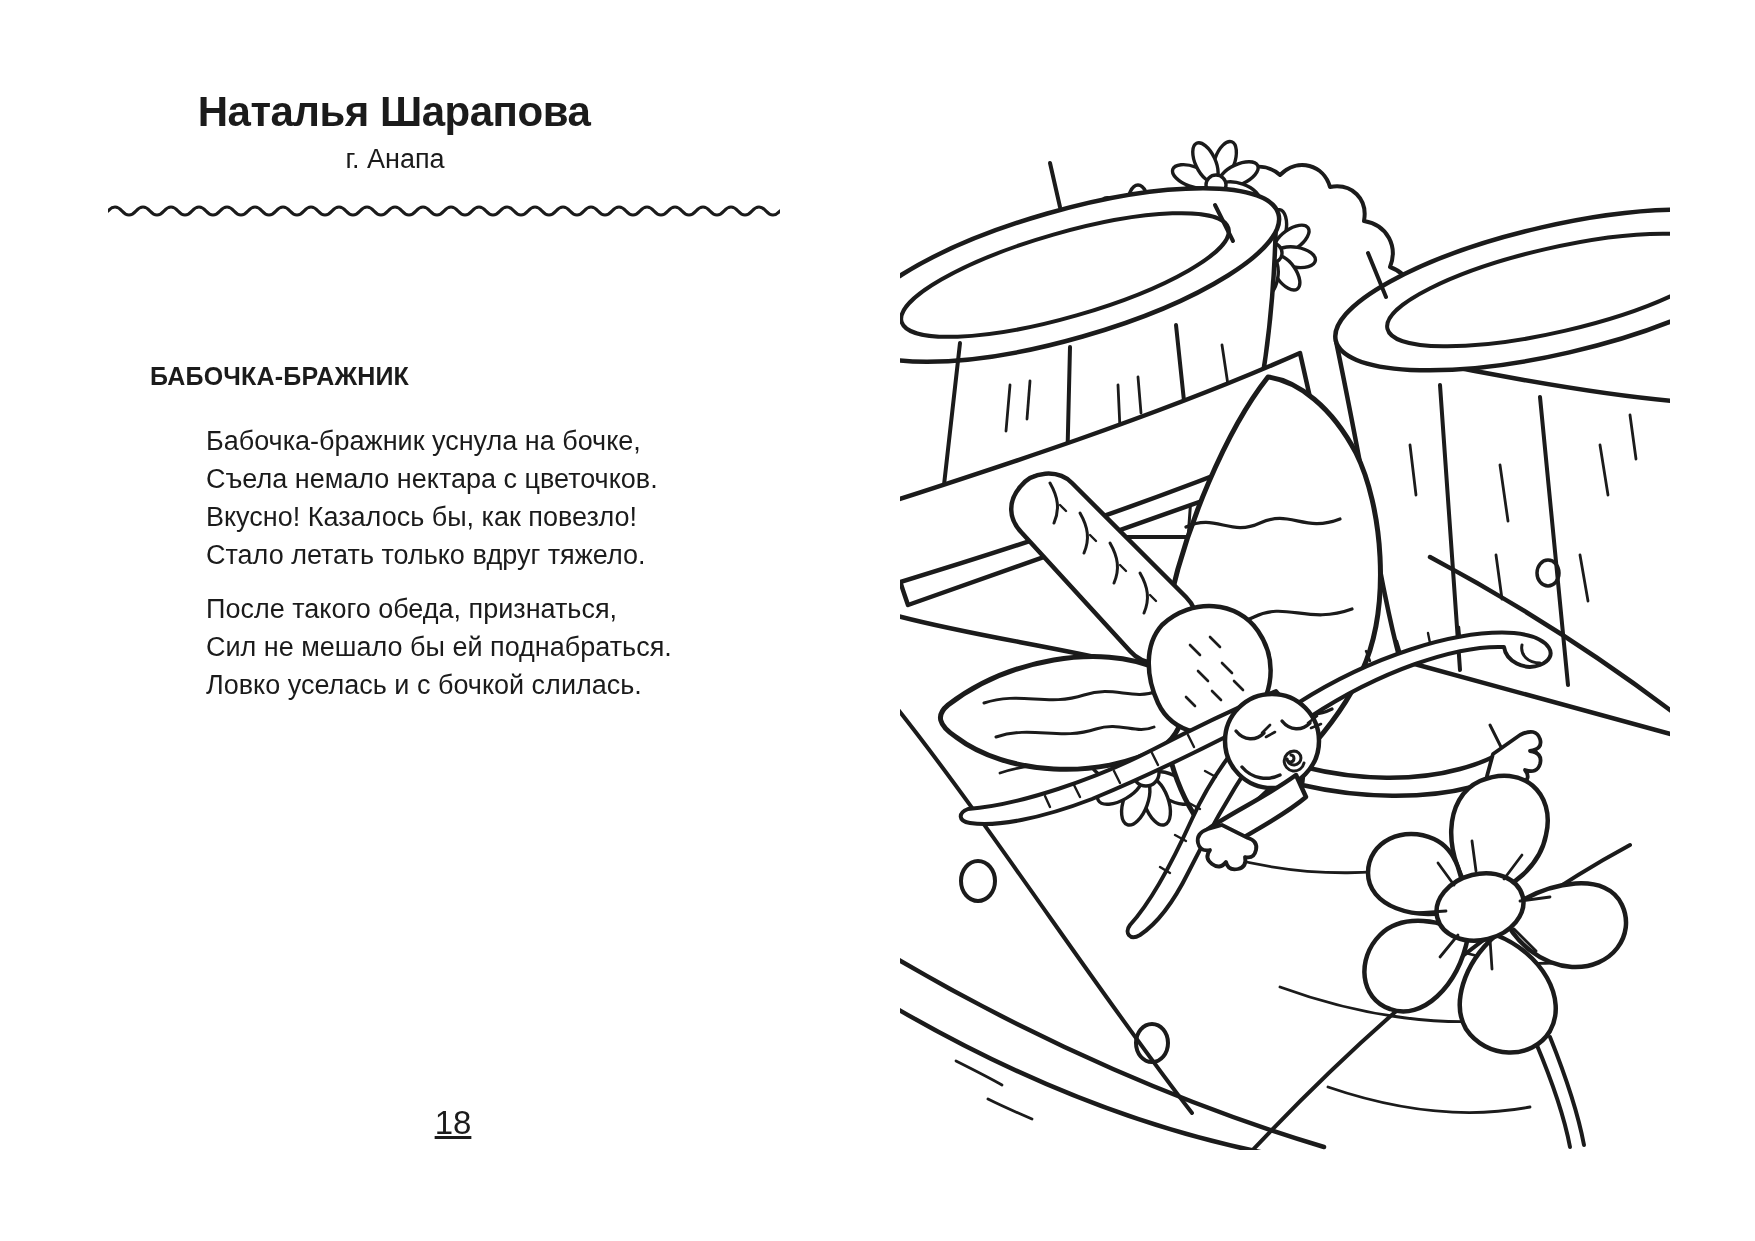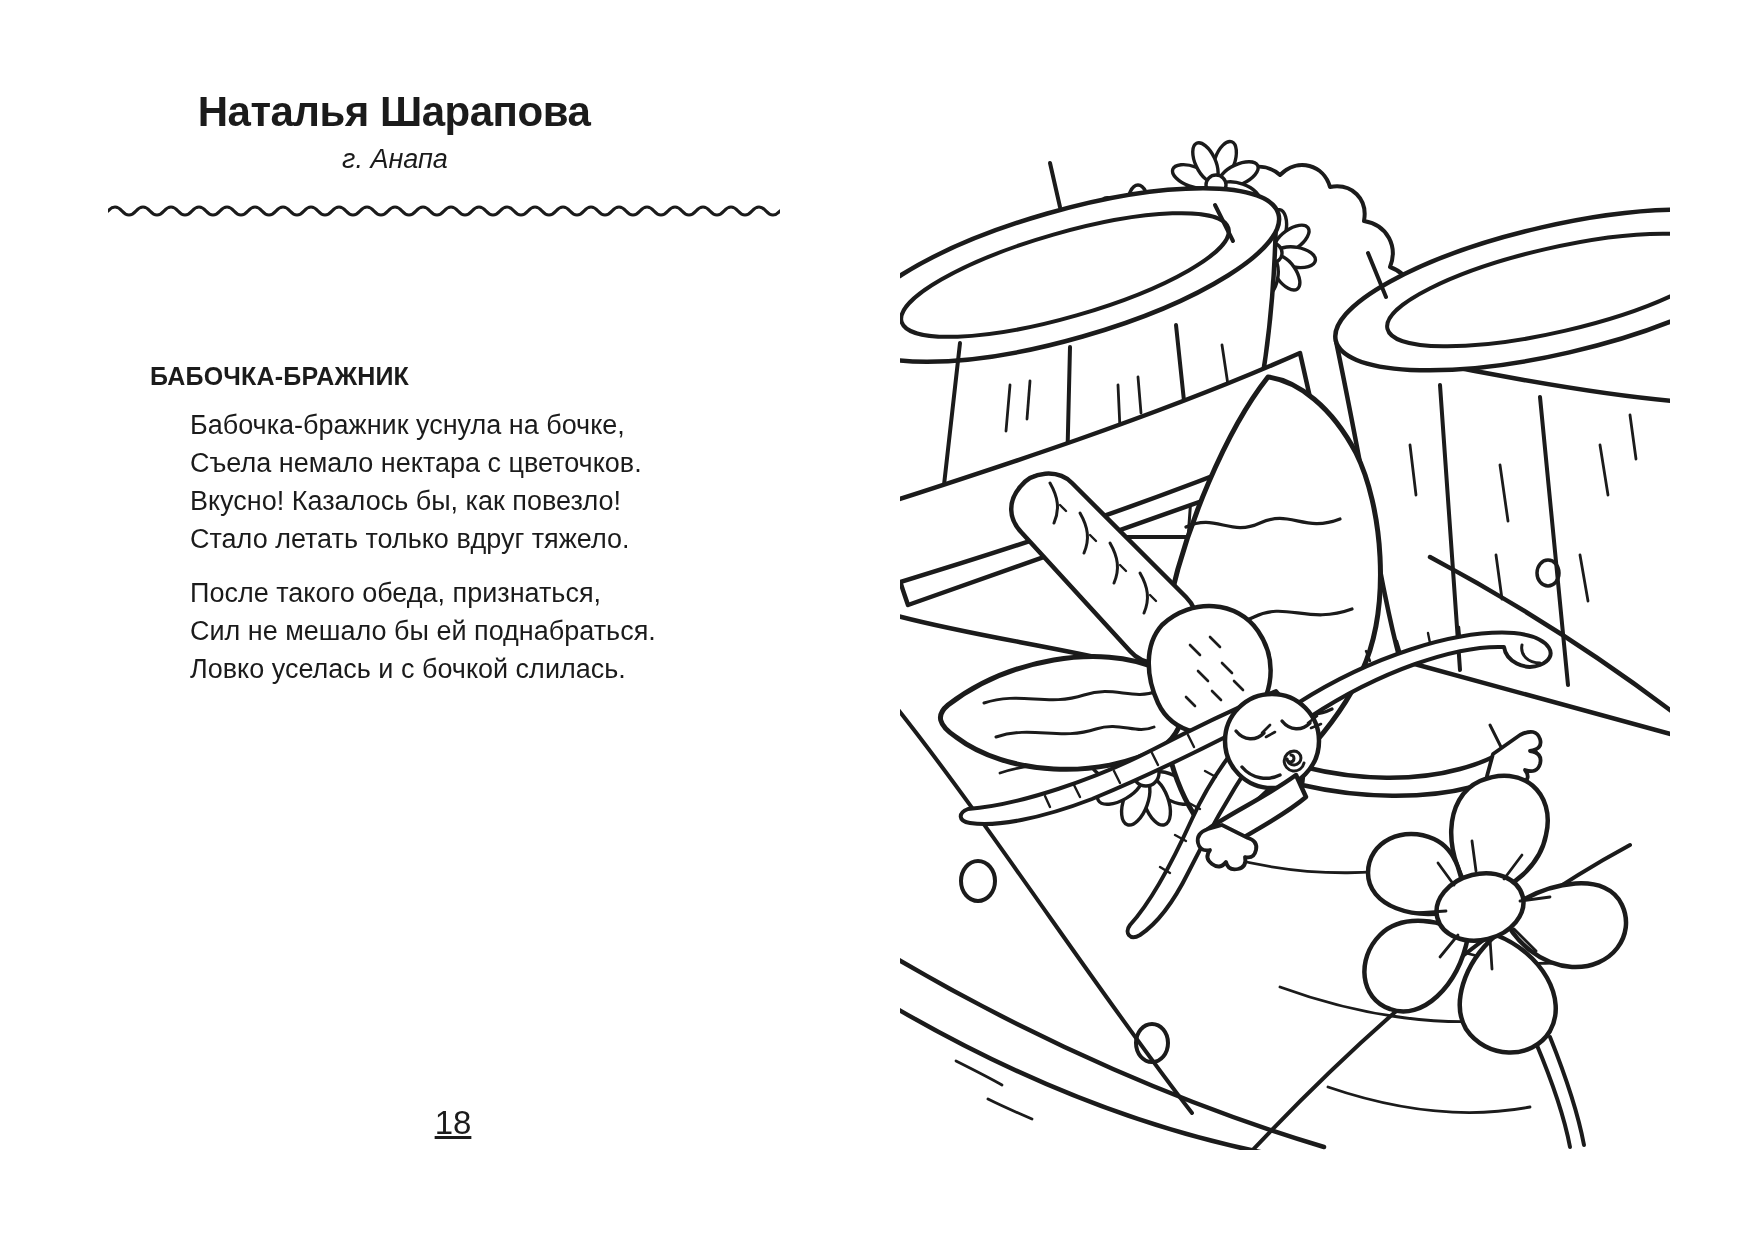--- a/index.html
+++ b/index.html
@@ -7,29 +7,29 @@
     position:relative;width:1755px;height:1241px;background:#ffffff;
     font-family:"Liberation Sans","DejaVu Sans",sans-serif;color:#1b1b1b;
     overflow:hidden;margin:0 auto;
   }
   .author{
     position:absolute;left:94px;top:88px;width:600px;text-align:center;
     font-size:42px;font-weight:bold;letter-spacing:-0.5px;
   }
   .city{
     position:absolute;left:95px;top:144px;width:600px;text-align:center;
-    font-size:27px;font-style:italic;
+    font-size:27px;
   }
   .wavy{position:absolute;left:108px;top:202px;}
   .poem-title{
     position:absolute;left:150px;top:362px;width:602px;text-align:left;
     font-size:25px;font-weight:bold;letter-spacing:0.2px;
   }
   .poem{position:absolute;left:190px;top:406px;width:560px;font-size:27px;line-height:38px;}
-  .stanza{margin:0;}
+  .stanza{margin:16px;}
   .stanza + .stanza{margin-top:16px;}
   .pagenum{
     position:absolute;left:403px;top:1104px;width:100px;text-align:center;font-size:33px;text-decoration:underline;
   }
   .illustration{position:absolute;left:900px;top:85px;width:770px;height:1065px;}
 </style>
 </head>
 <body>
 
 <div class="page">

